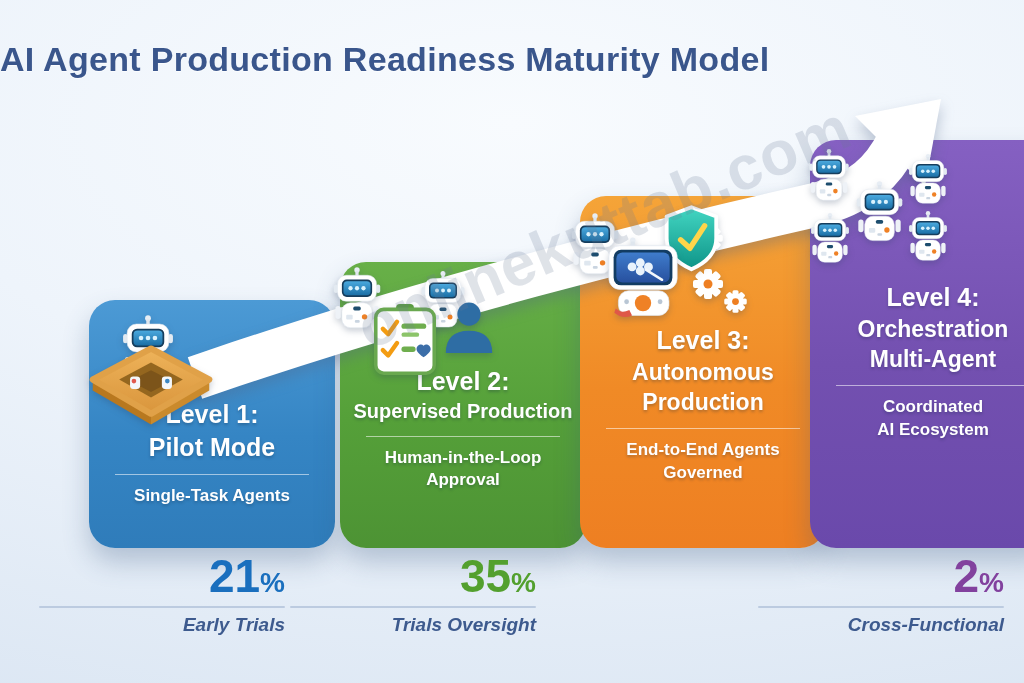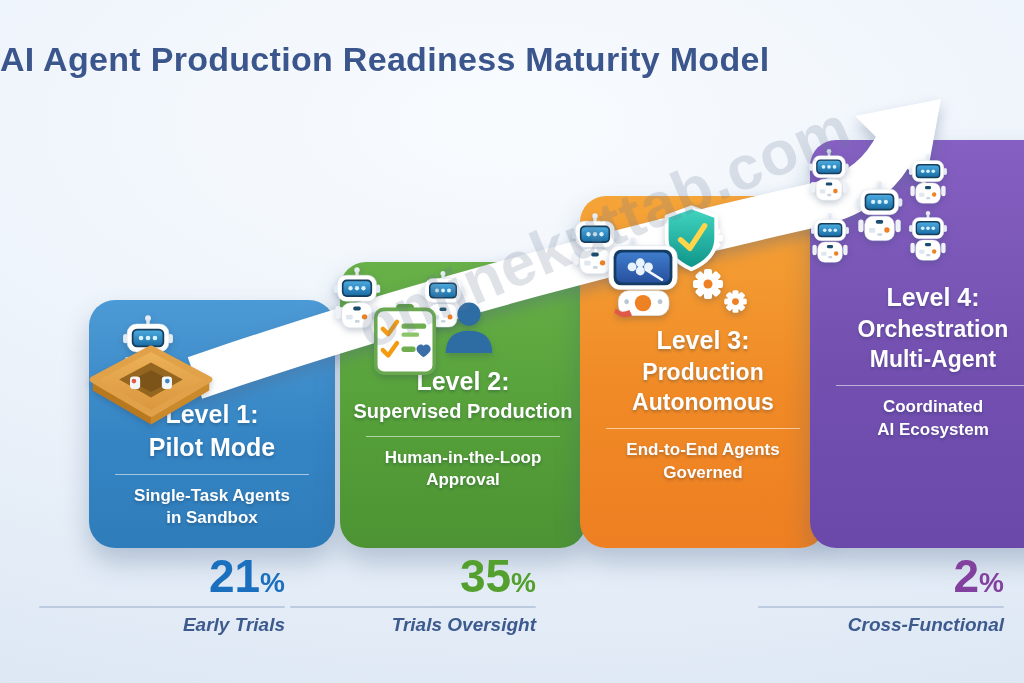--- a/index.html
+++ b/index.html
@@ -118,39 +118,38 @@
 <div class="stage">
 
   <div class="title">AI Agent Production Readiness Maturity Model</div>
 
   <div class="card c1">
     <div class="txt">
       <div class="lvl">Level 1:</div>
       <div class="name">Pilot Mode</div>
       <div class="rule"></div>
       <div class="sub">Single-Task Agents</div>
-      <div class="sub">in Sandbox</div>
     </div>
   </div>
 
   <div class="card c2">
     <div class="txt">
       <div class="lvl">Level 2:</div>
       <div class="name">Supervised Production</div>
       <div class="rule"></div>
       <div class="sub">Human-in-the-Loop</div>
       <div class="sub">Approval</div>
     </div>
   </div>
 
   <div class="card c3">
     <div class="txt">
       <div class="lvl">Level 3:</div>
+      <div class="name">Autonomous</div>
       <div class="name">Production</div>
-      <div class="name">Autonomous</div>
       <div class="rule"></div>
       <div class="sub">End-to-End Agents</div>
       <div class="sub">Governed</div>
     </div>
   </div>
 
   <div class="card c4">
     <div class="txt">
       <div class="lvl">Level 4:</div>
       <div class="name">Orchestration</div>

